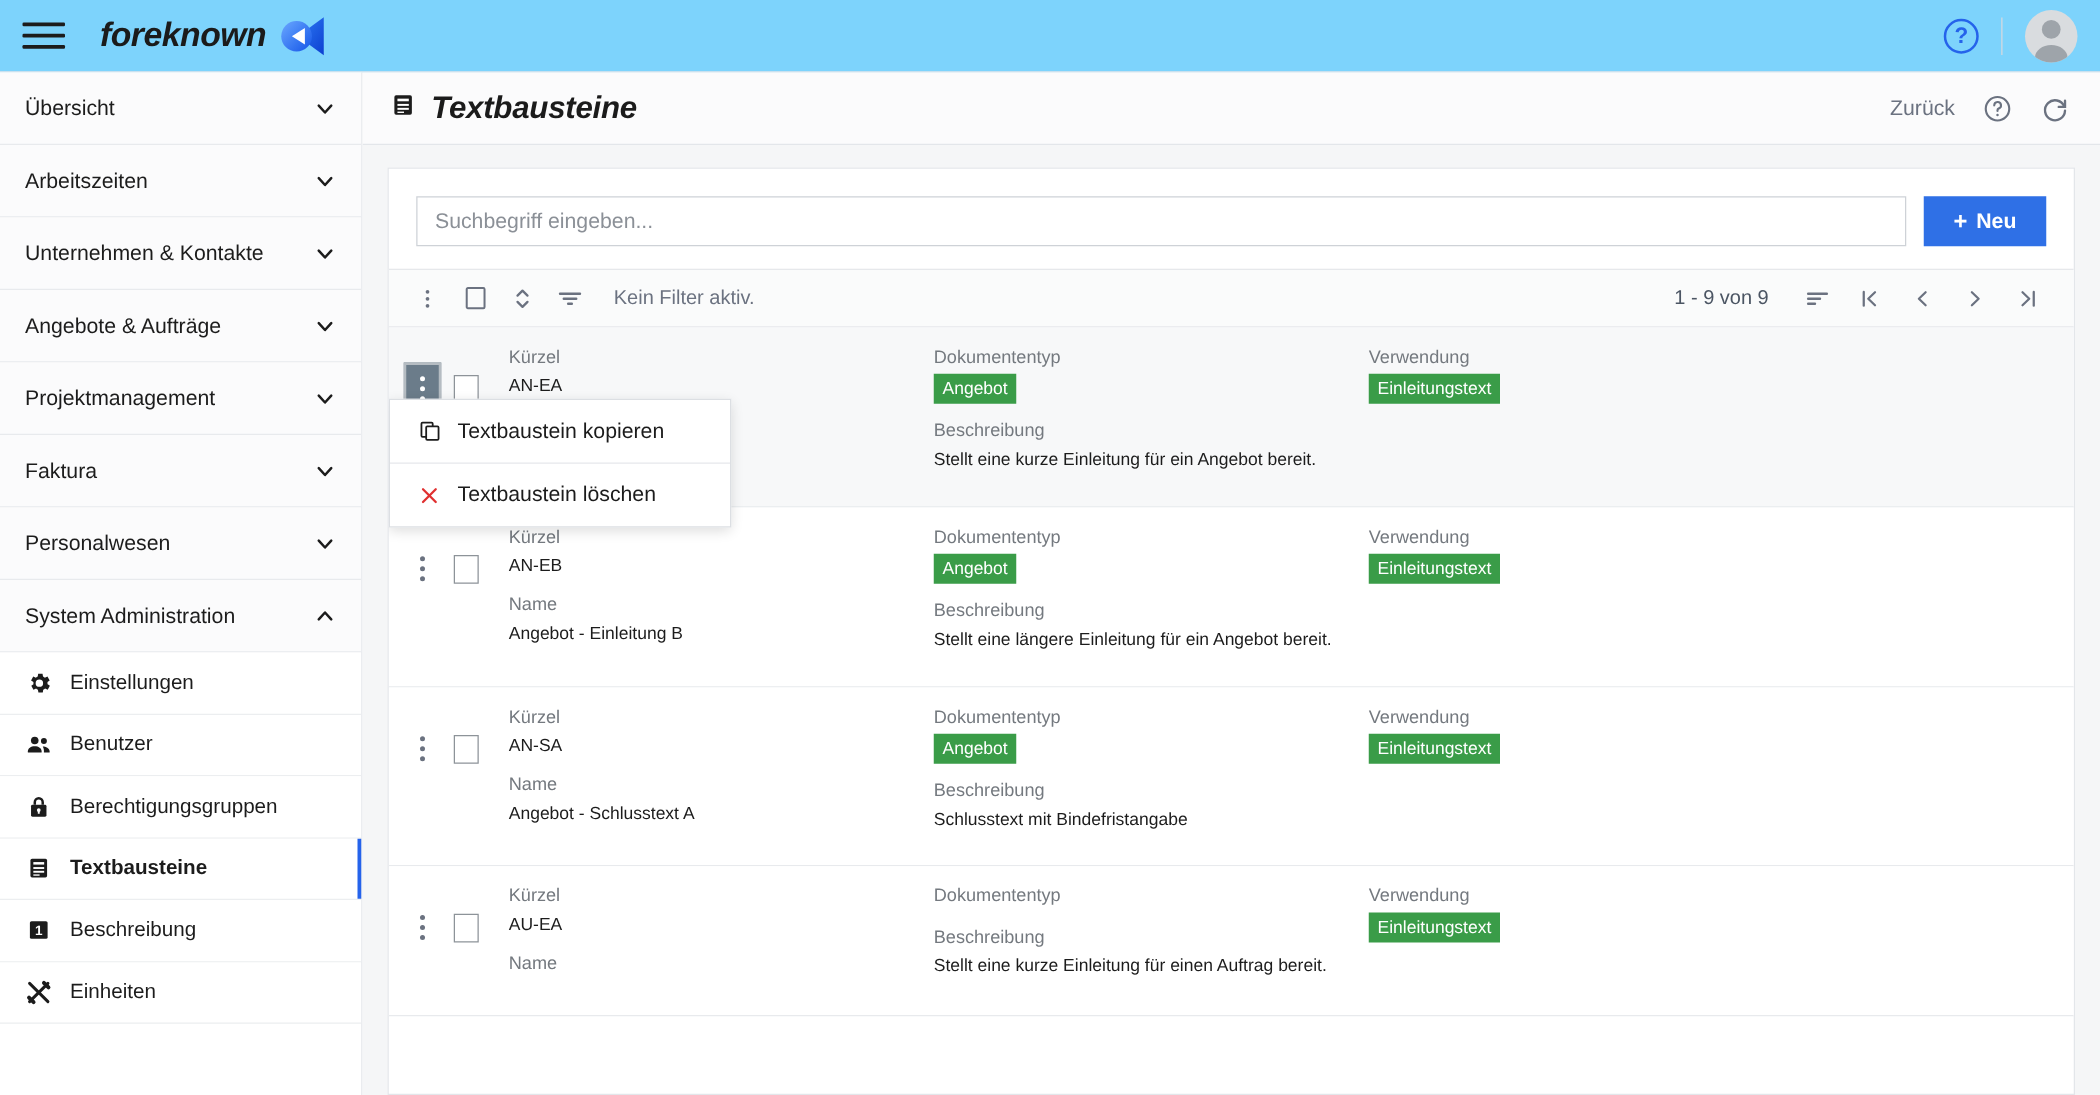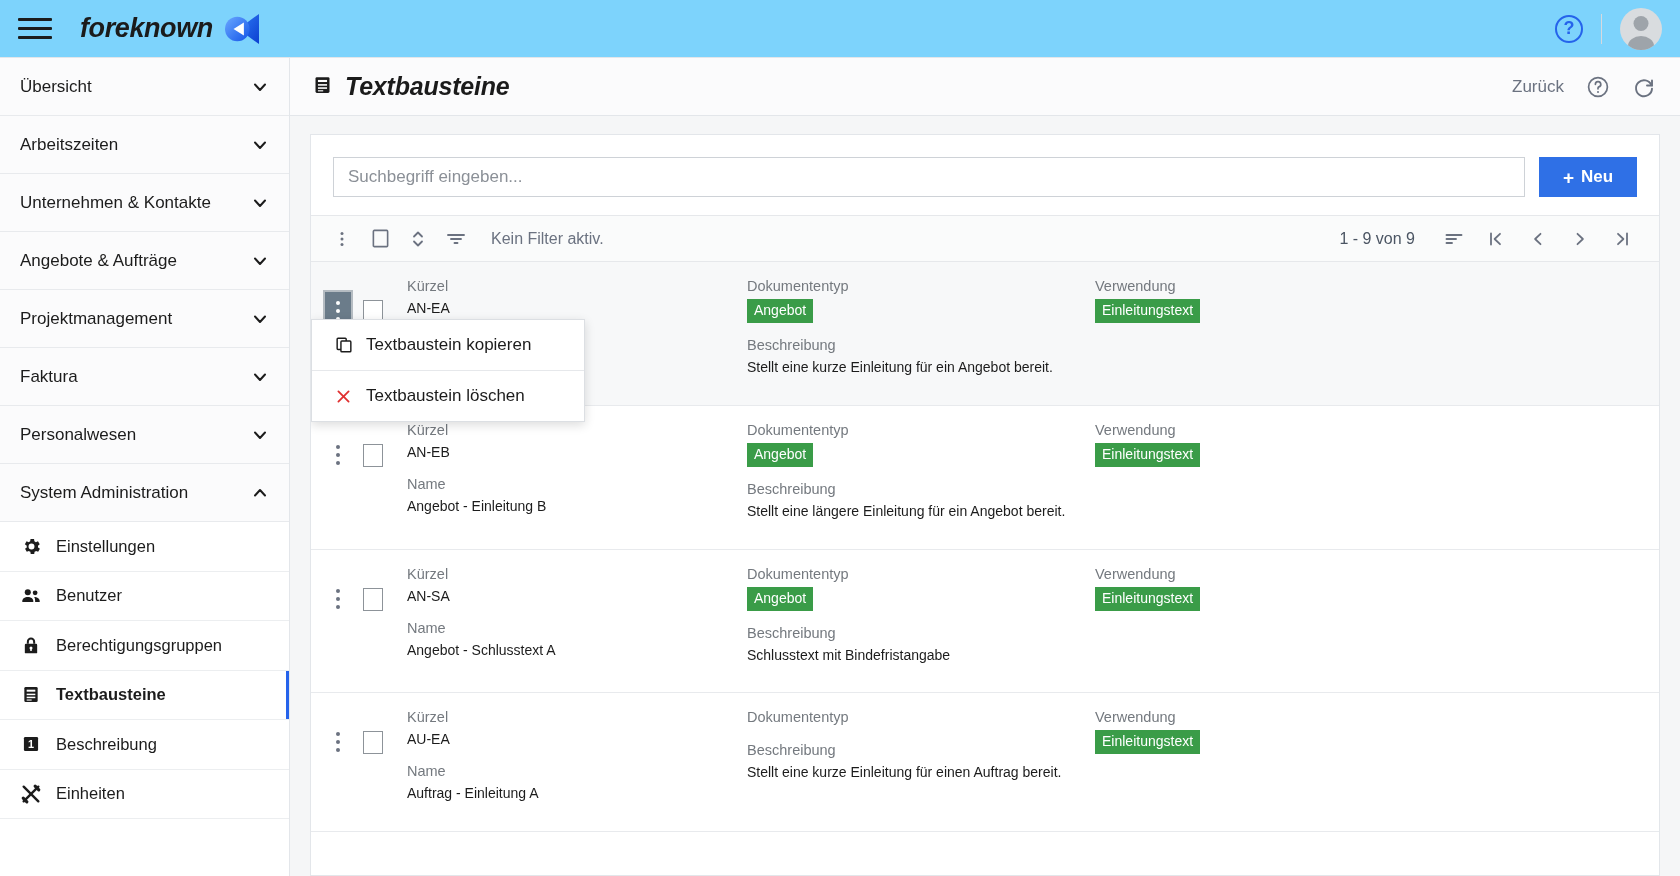--- a/index.html
+++ b/index.html
@@ -623,21 +623,20 @@
           </div>
           <div class="cbox"></div>
         </div>
         <div class="col col-a">
           <div class="fld">
             <div class="k">Kürzel</div>
             <div class="v">AU-EA</div>
           </div>
           <div class="fld">
             <div class="k">Name</div>
-            <div class="v">Auftrag - Einleitung A</div>
           </div>
         </div>
         <div class="col col-b">
           <div class="fld">
             <div class="k">Dokumententyp</div>
           </div>
           <div class="fld">
             <div class="k">Beschreibung</div>
             <div class="v" style="white-space:nowrap">Stellt eine kurze Einleitung für einen Auftrag bereit.</div>
           </div>

